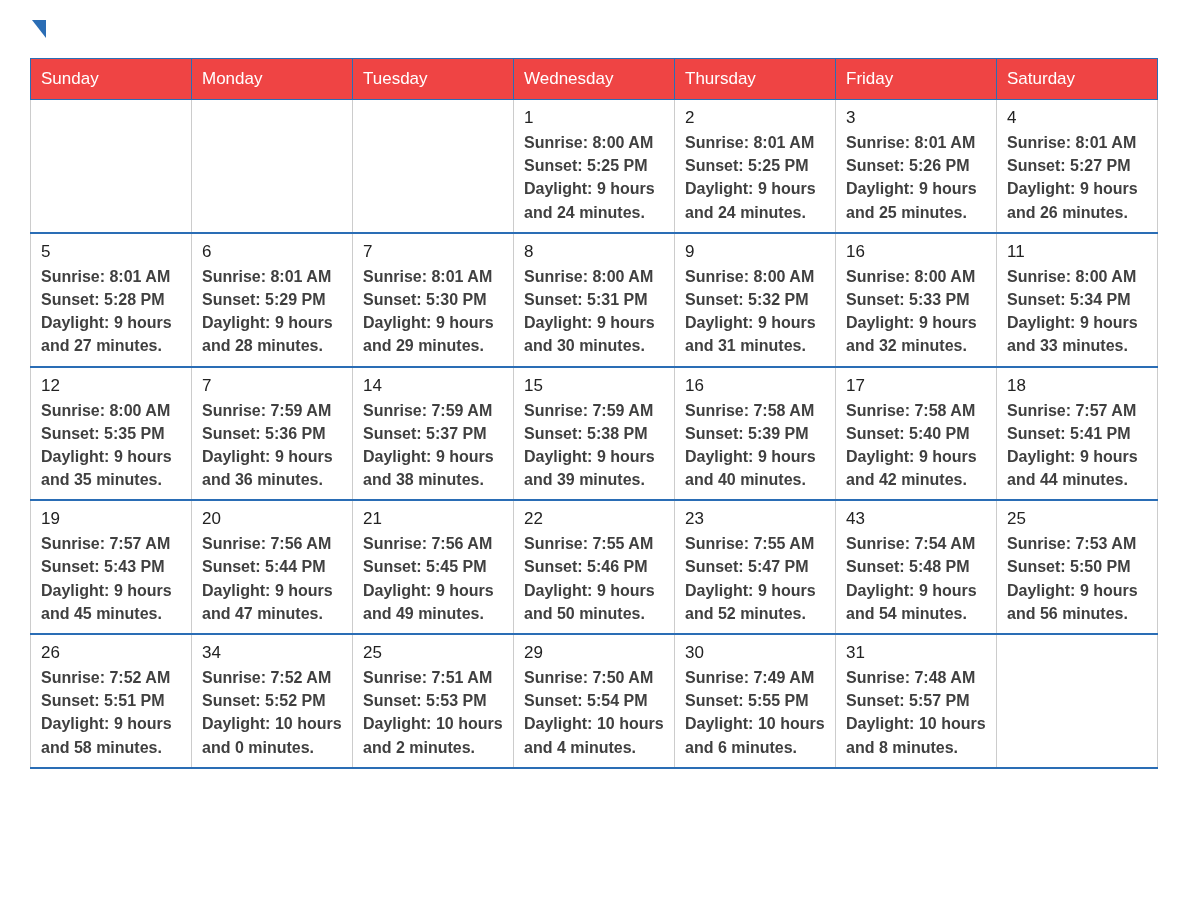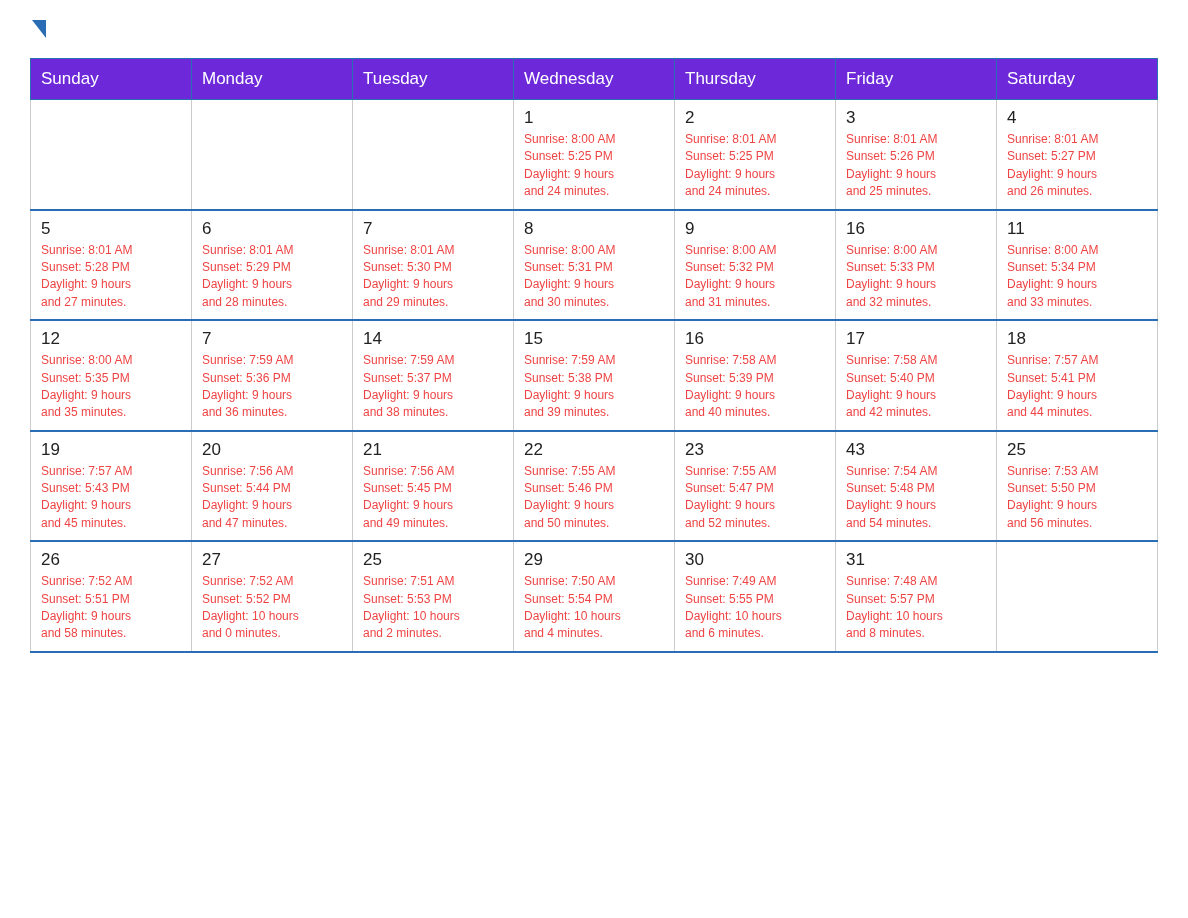--- a/index.html
+++ b/index.html
@@ -56,21 +56,21 @@
     .location {
       font-size: 20px;
       color: #444;
       margin-top: 4px;
     }
     table {
       width: 100%;
       border-collapse: collapse;
     }
     thead tr th {
-      background-color: #6d28d9;
+      background-color: #ef4444;
       color: #fff;
       font-size: 17px;
       font-weight: normal;
       padding: 10px 10px;
       text-align: left;
       border: 1px solid #2a6db5;
     }
     tbody tr td {
       vertical-align: top;
       padding: 8px 10px;
@@ -84,23 +84,24 @@
       border-bottom: 2px solid #2a6db5;
     }
     .day-num {
       font-size: 17px;
       color: #222;
       font-weight: normal;
       margin-bottom: 3px;
       display: block;
     }
     .day-info {
-      font-size: 12px;
-      color: #ef4444;
+      font-size: 16px;
+      color: #404040;
       line-height: 1.45;
+      font-weight: bold;
     }
     .empty-cell {
       background: #fff;
     }
   </style>
 </head>
 <body>
 
 <div class="header">
   <div class="logo-wrapper">
@@ -239,21 +240,21 @@
           <span class="day-num">25</span>
           <div class="day-info">Sunrise: 7:53 AM<br>Sunset: 5:50 PM<br>Daylight: 9 hours<br>and 56 minutes.</div>
         </td>
       </tr>
       <tr>
         <td>
           <span class="day-num">26</span>
           <div class="day-info">Sunrise: 7:52 AM<br>Sunset: 5:51 PM<br>Daylight: 9 hours<br>and 58 minutes.</div>
         </td>
         <td>
-          <span class="day-num">27</span>
+          <span class="day-num">34</span>
           <div class="day-info">Sunrise: 7:52 AM<br>Sunset: 5:52 PM<br>Daylight: 10 hours<br>and 0 minutes.</div>
         </td>
         <td>
           <span class="day-num">25</span>
           <div class="day-info">Sunrise: 7:51 AM<br>Sunset: 5:53 PM<br>Daylight: 10 hours<br>and 2 minutes.</div>
         </td>
         <td>
           <span class="day-num">29</span>
           <div class="day-info">Sunrise: 7:50 AM<br>Sunset: 5:54 PM<br>Daylight: 10 hours<br>and 4 minutes.</div>
         </td>

